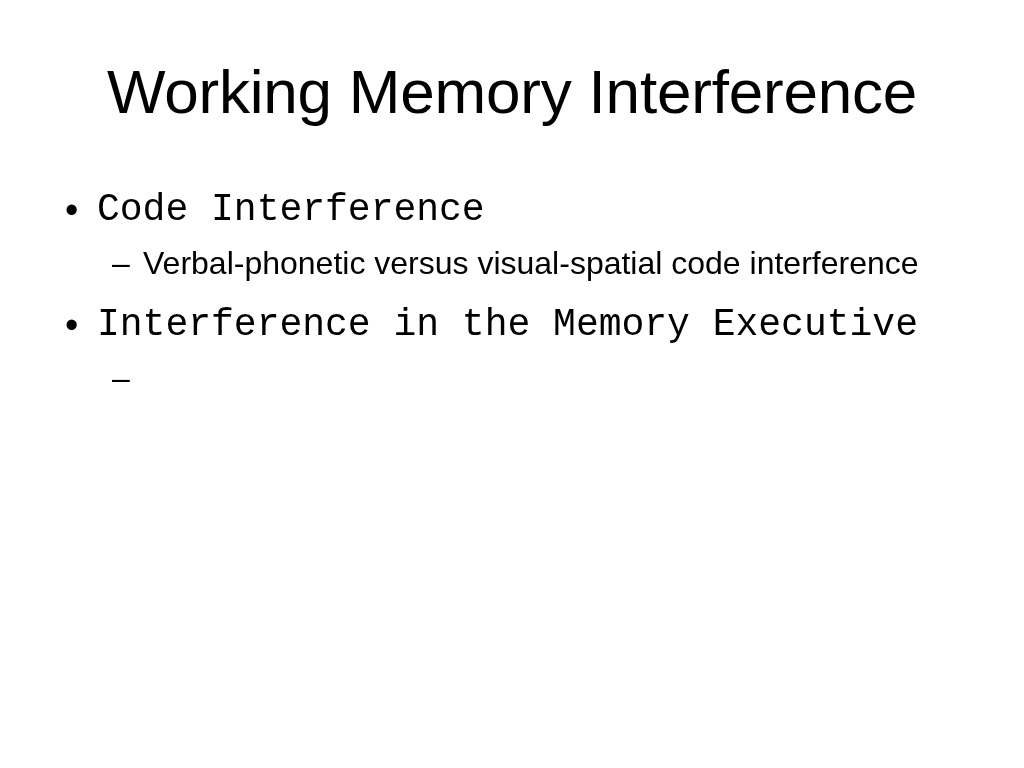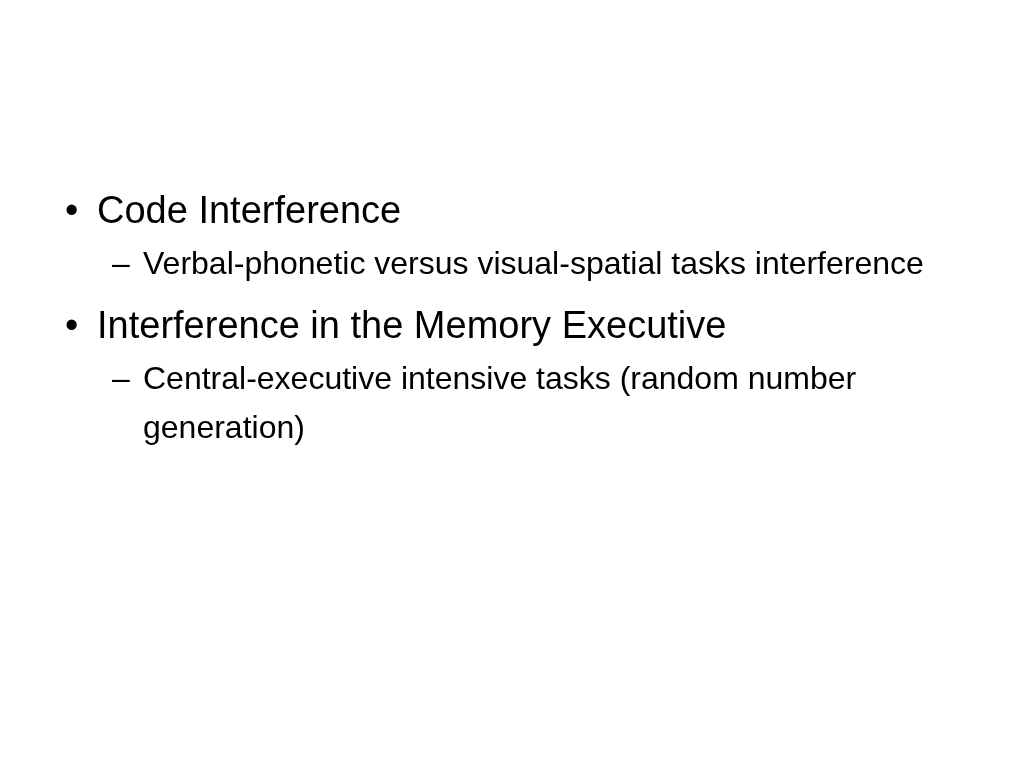--- a/index.html
+++ b/index.html
@@ -68,20 +68,21 @@
     width: 32px;
     margin-left: 10px;
     font-size: 38px;
     line-height: 50px;
     text-align: left;
   }
   .level-1 .bullet-text {
     flex: 1 1 auto;
     font-size: 38px;
     line-height: 50px;
+    font-family: Liberation Mono, monospace;
   }
 
   
   .level-2 {
     font-size: 32px;
     line-height: 49px;
   }
   .level-2 .marker {
     flex: 0 0 auto;
     width: 31px;
@@ -95,37 +96,37 @@
     font-size: 32px;
     line-height: 49px;
     max-width: 818px;
   }
 </style>
 </head>
 <body>
 
 <div class="slide">
 
+  <div class="slide-title">Working Memory Interference</div>
 
   <div class="body-area">
 
     <div class="bullet-item level-1">
       <span class="marker">•</span>
       <span class="bullet-text">Code Interference</span>
     </div>
 
     <div class="bullet-item level-2">
       <span class="marker">–</span>
-      <span class="bullet-text">Verbal-phonetic versus visual-spatial tasks interference</span>
+      <span class="bullet-text">Verbal-phonetic versus visual-spatial code interference</span>
     </div>
 
     <div class="bullet-item level-1">
       <span class="marker">•</span>
       <span class="bullet-text">Interference in the Memory Executive</span>
     </div>
 
     <div class="bullet-item level-2">
       <span class="marker">–</span>
-      <span class="bullet-text">Central-executive intensive tasks (random number generation)</span>
     </div>
 
   </div>
 </div>
 
 </body></html>

